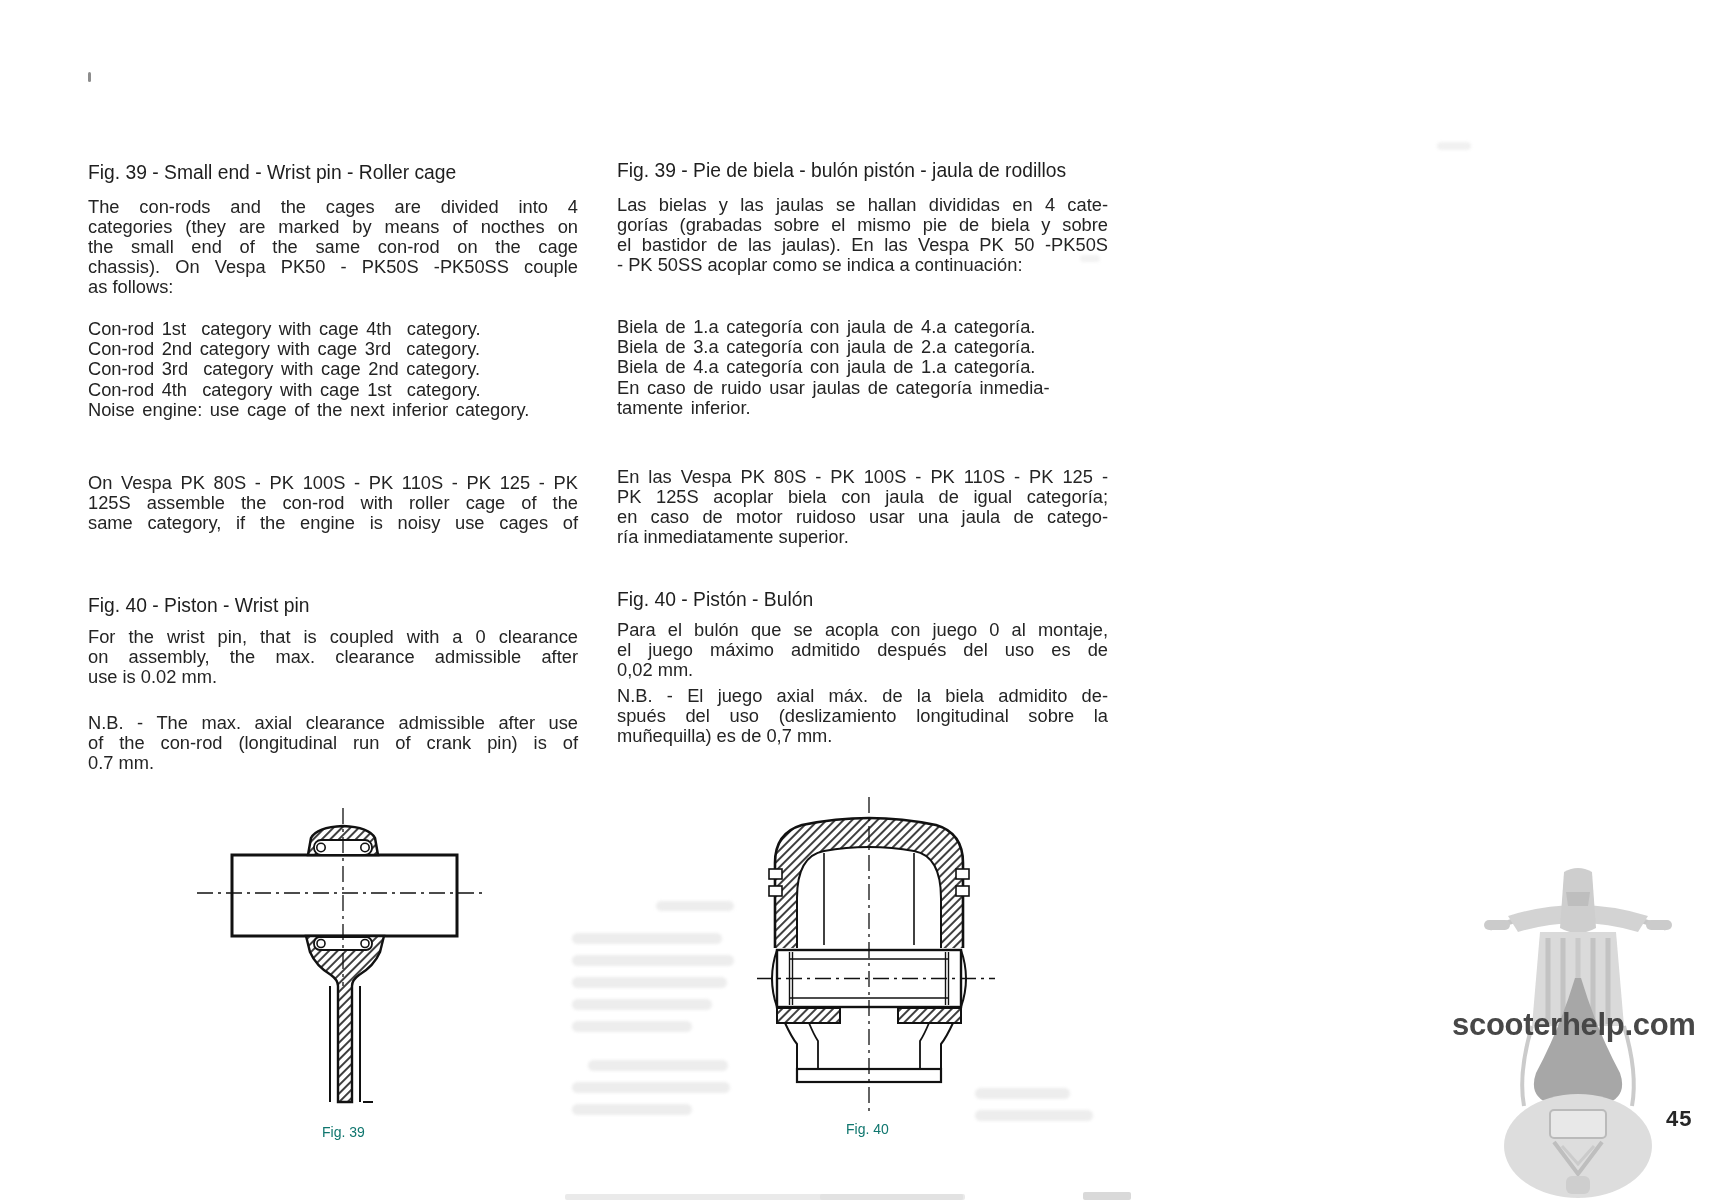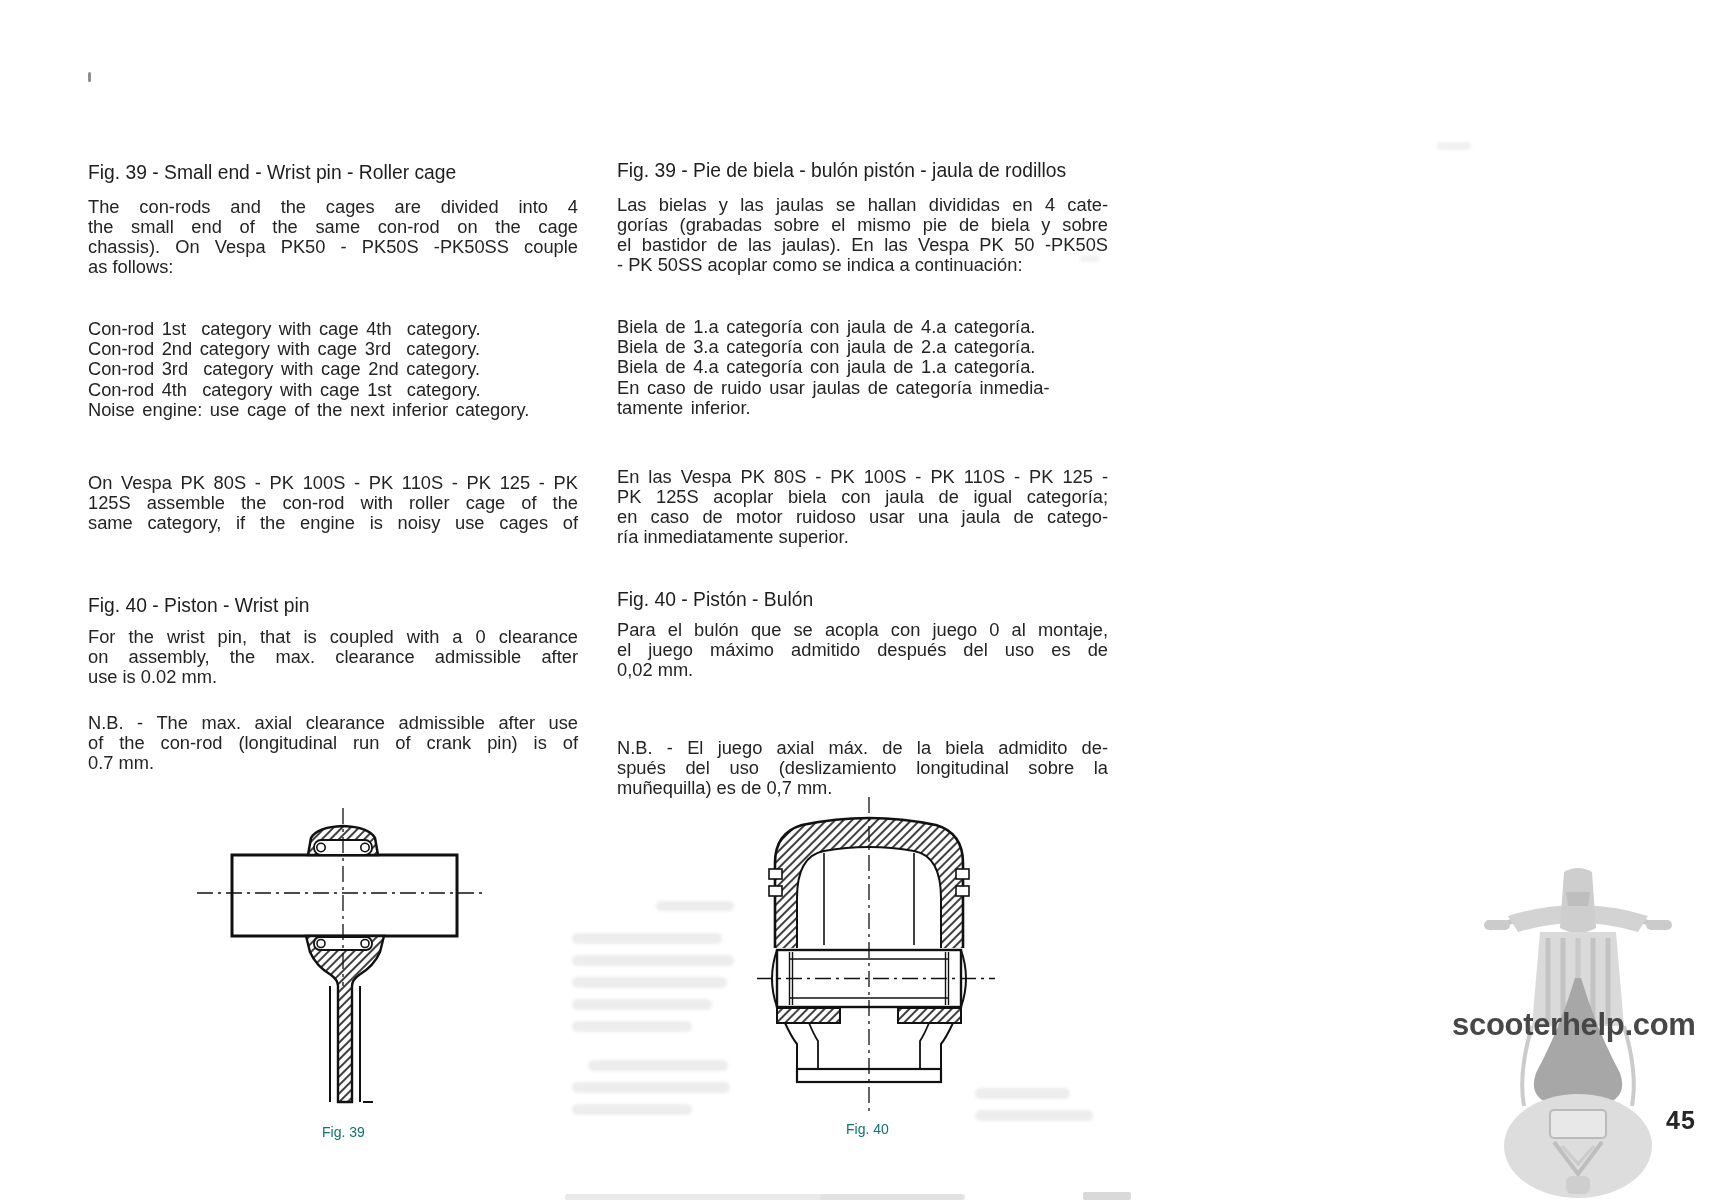--- a/index.html
+++ b/index.html
@@ -19,39 +19,40 @@
   .ws{white-space:pre-wrap;word-spacing:2.5px}
   b{font-weight:normal}
   .cap{position:absolute;font-size:14px;color:#0f766e;z-index:4}
   .fig{position:absolute;z-index:3}
   .wm{
     position:absolute;left:1452px;top:1007px;z-index:6;
     font-size:31px;font-weight:bold;color:#474747;letter-spacing:-0.3px;
   }
   .pagenum{
     position:absolute;left:1666px;top:1106px;z-index:6;
-    font-size:25px;color:#262626;letter-spacing:1px;font-weight:bold;
+    font-size:22px;color:#262626;letter-spacing:1px;font-weight:bold;
   }
   .scooter{position:absolute;left:1478px;top:858px;z-index:5;filter:blur(0.5px);opacity:.9}
   .gh{
     position:absolute;display:block;background:#ededed;border-radius:6px;
     filter:blur(1.5px);z-index:1;
   }
   .shadow-band{position:absolute;z-index:2;border-radius:2px}
   .speck{position:absolute;z-index:2;border-radius:2px}
 </style>
 </head>
 <body>
 
 <section class="col" id="col-en">
   <div class="blk" style="top:162px">
     <div class="hd"><span>Fig. 39 - </span><b>Small end - Wrist pin - Roller cage</b></div>
   </div>
   <div class="blk" style="top:197px">
     <div class="ln j"><span>The con-rods and the cages are divided into 4</span></div>
+    <div class="ln j"><span>categories (they are marked by means of nocthes on</span></div>
     <div class="ln j"><span>the small end of the same con-rod on the cage</span></div>
     <div class="ln j"><span>chassis). On Vespa PK50 - PK50S -PK50SS couple</span></div>
     <div class="ln"><span>as follows:</span></div>
   </div>
   <div class="blk lst" style="top:319px">
     <div class="ln ws"><span>Con-rod 1st  category with cage 4th  category.</span></div>
     <div class="ln ws"><span>Con-rod 2nd category with cage 3rd  category.</span></div>
     <div class="ln ws"><span>Con-rod 3rd  category with cage 2nd category.</span></div>
     <div class="ln ws"><span>Con-rod 4th  category with cage 1st  category.</span></div>
     <div class="ln ws"><span>Noise engine: use cage of the </span><b>next inferior</b><span> category.</span></div>
@@ -100,21 +101,21 @@
     <div class="ln"><span>ría inmediatamente </span><b>superior</b><span>.</span></div>
   </div>
   <div class="blk" style="top:589px">
     <div class="hd"><span>Fig. 40 - </span><b>Pistón - Bulón</b></div>
   </div>
   <div class="blk" style="top:620px">
     <div class="ln j"><span>Para el bulón que se acopla con juego </span><b>0</b><span> al montaje,</span></div>
     <div class="ln j"><span>el </span><b>juego máximo admitido después del uso</b><span> es de</span></div>
     <div class="ln"><span>0,02 mm.</span></div>
   </div>
-  <div class="blk" style="top:738px">
+  <div class="blk" style="top:686px">
     <div class="ln j"><b>N.B. -</b><span> El juego axial máx. de la biela admidito </span><b>de-</b></div>
     <div class="ln j"><b>spués del uso</b><span> (deslizamiento longitudinal sobre la</span></div>
     <div class="ln"><span>muñequilla) es de 0,7 mm.</span></div>
   </div>
 </section>
 
 <span class="gh" style="left:656px;top:901px;width:78px;height:10px"></span>
 <span class="gh" style="left:572px;top:933px;width:150px;height:11px"></span>
 <span class="gh" style="left:572px;top:955px;width:162px;height:11px"></span>
 <span class="gh" style="left:572px;top:977px;width:155px;height:11px"></span>

